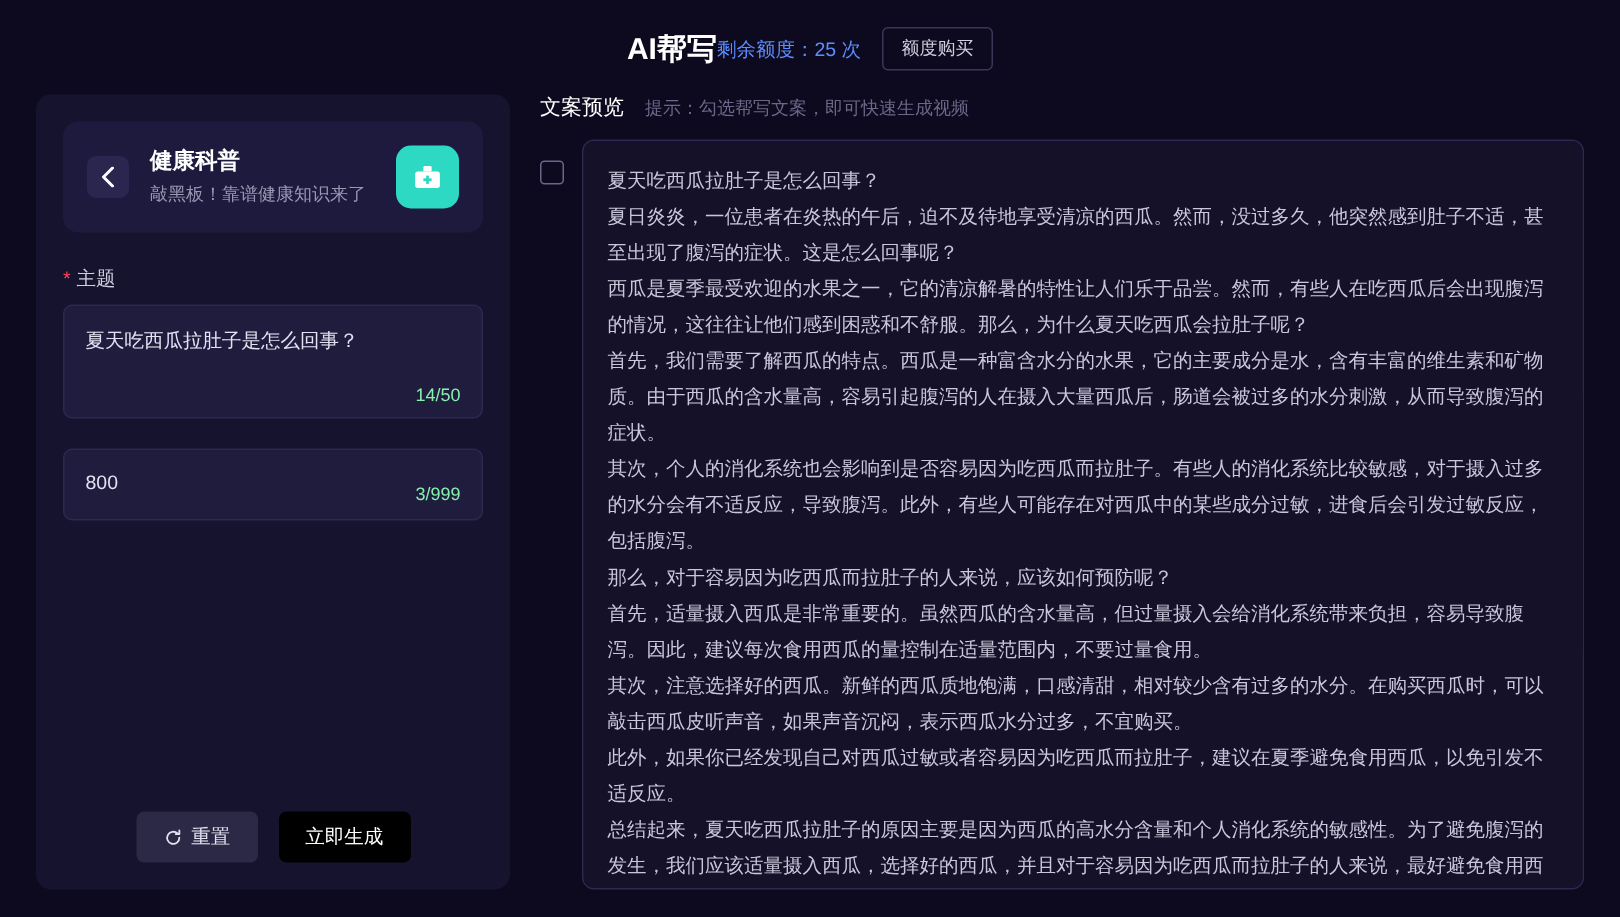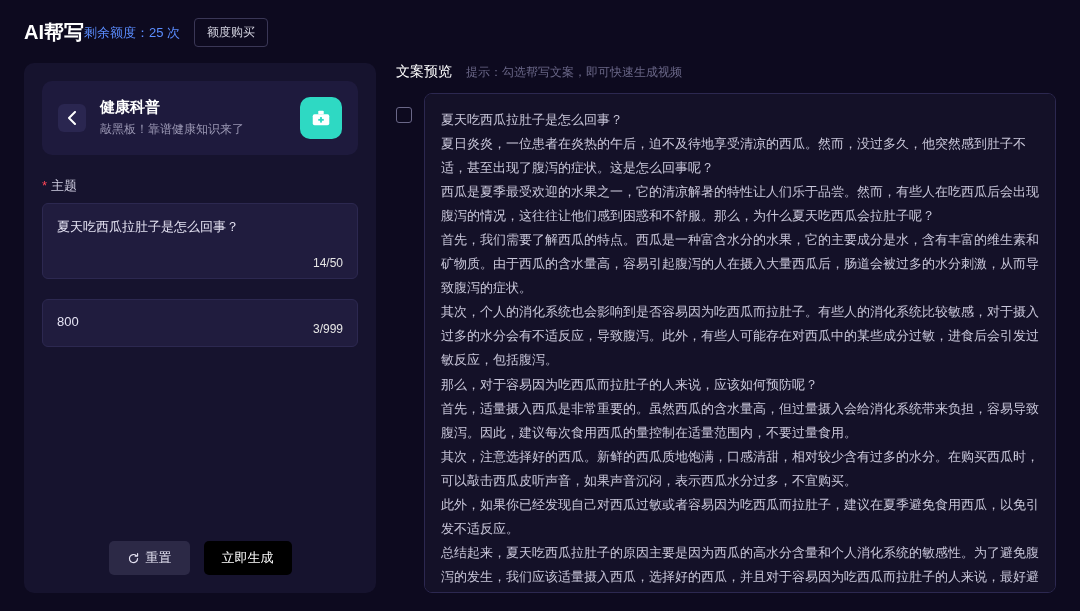--- a/index.html
+++ b/index.html
@@ -16,21 +16,21 @@
       overflow: hidden;
     }
     .app {
       display: flex;
       flex-direction: column;
       height: 100%;
       padding: 18px 24px;
     }
     .topbar {
       display: flex;
-      justify-content: flex-start;
+      justify-content: center;
       align-items: center;
       margin-bottom: 16px;
     }
     .app-title {
       font-size: 20px;
       font-weight: 600;
       color: #ffffff;
     }
     .top-right {
       display: flex;
@@ -53,21 +53,21 @@
       border-radius: 4px;
       cursor: pointer;
     }
     .main {
       display: flex;
       gap: 16px;
       flex: 1;
       min-height: 0;
     }
     .left-panel {
-      width: 352px;
+      width: 316px;
       background: #16132e;
       border-radius: 10px;
       padding: 18px;
       display: flex;
       flex-direction: column;
     }
     .card-head {
       background: #1e1a3d;
       border-radius: 10px;
       padding: 16px 16px;
@@ -132,21 +132,21 @@
       position: relative;
     }
     .input-value {
       font-size: 13px;
       color: #e4e2f2;
       min-height: 24px;
     }
     .input-count {
       text-align: right;
       font-size: 12px;
-      color: #e5e5e5;
+      color: #86efac;
       margin-top: 14px;
     }
     .single-line .input-count { margin-top: 2px; }
     .left-spacer { flex: 1; }
     .left-actions {
       display: flex;
       justify-content: center;
       gap: 14px;
       margin-top: 10px;
     }

